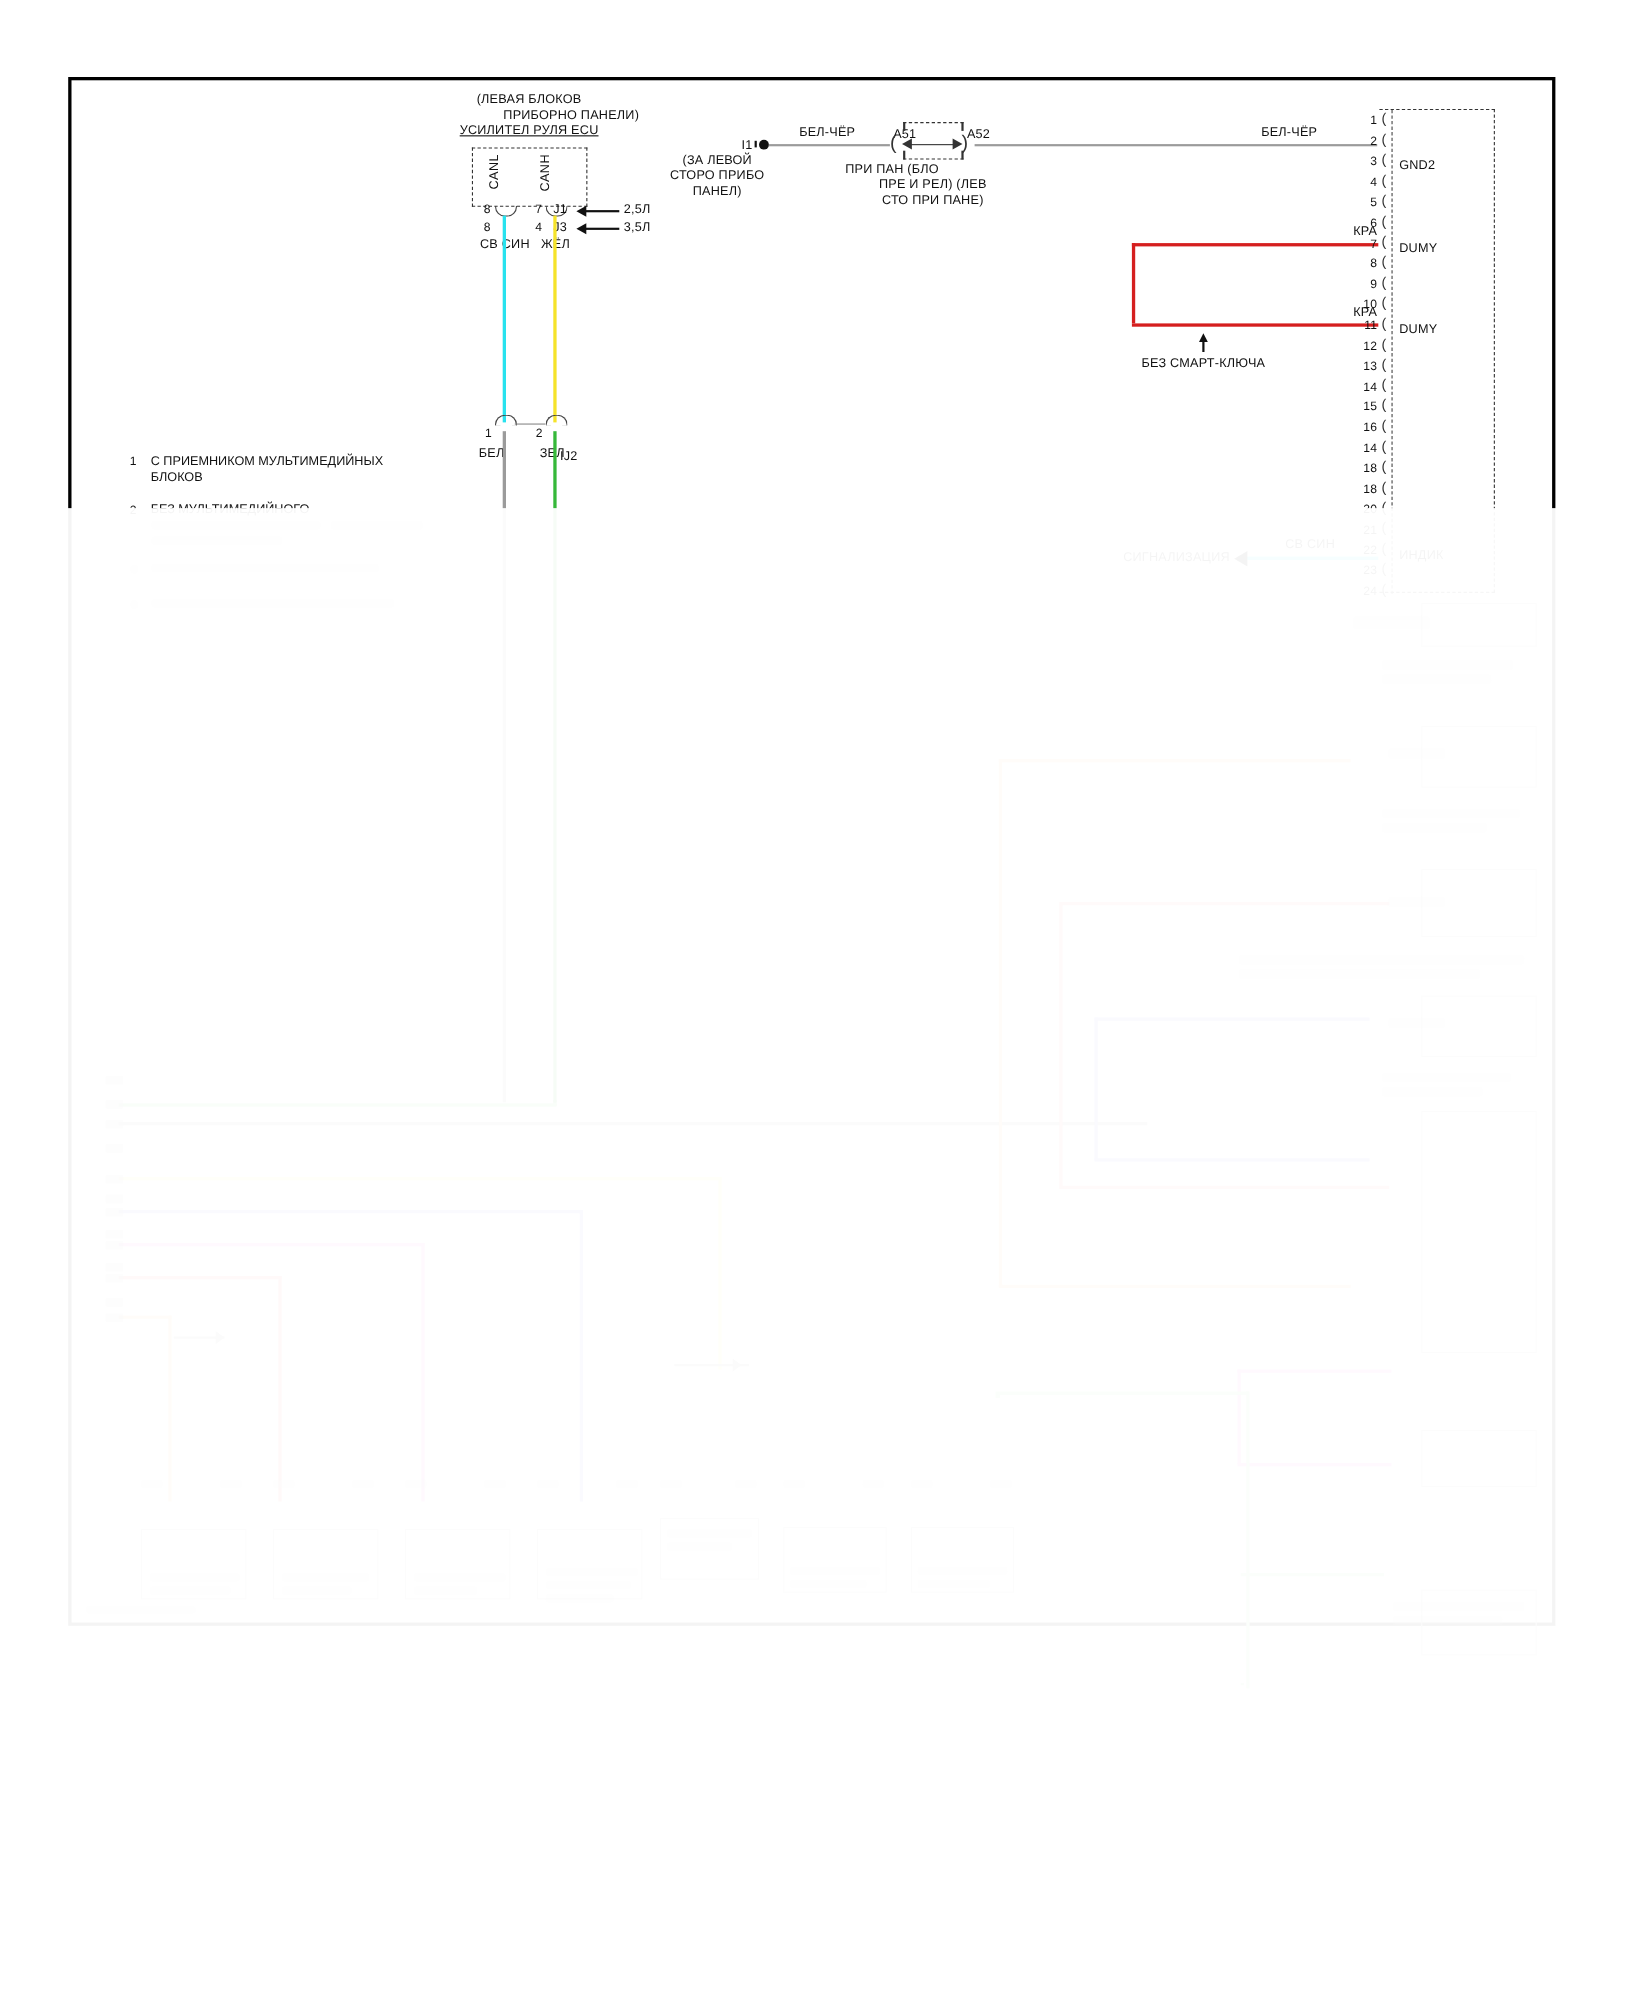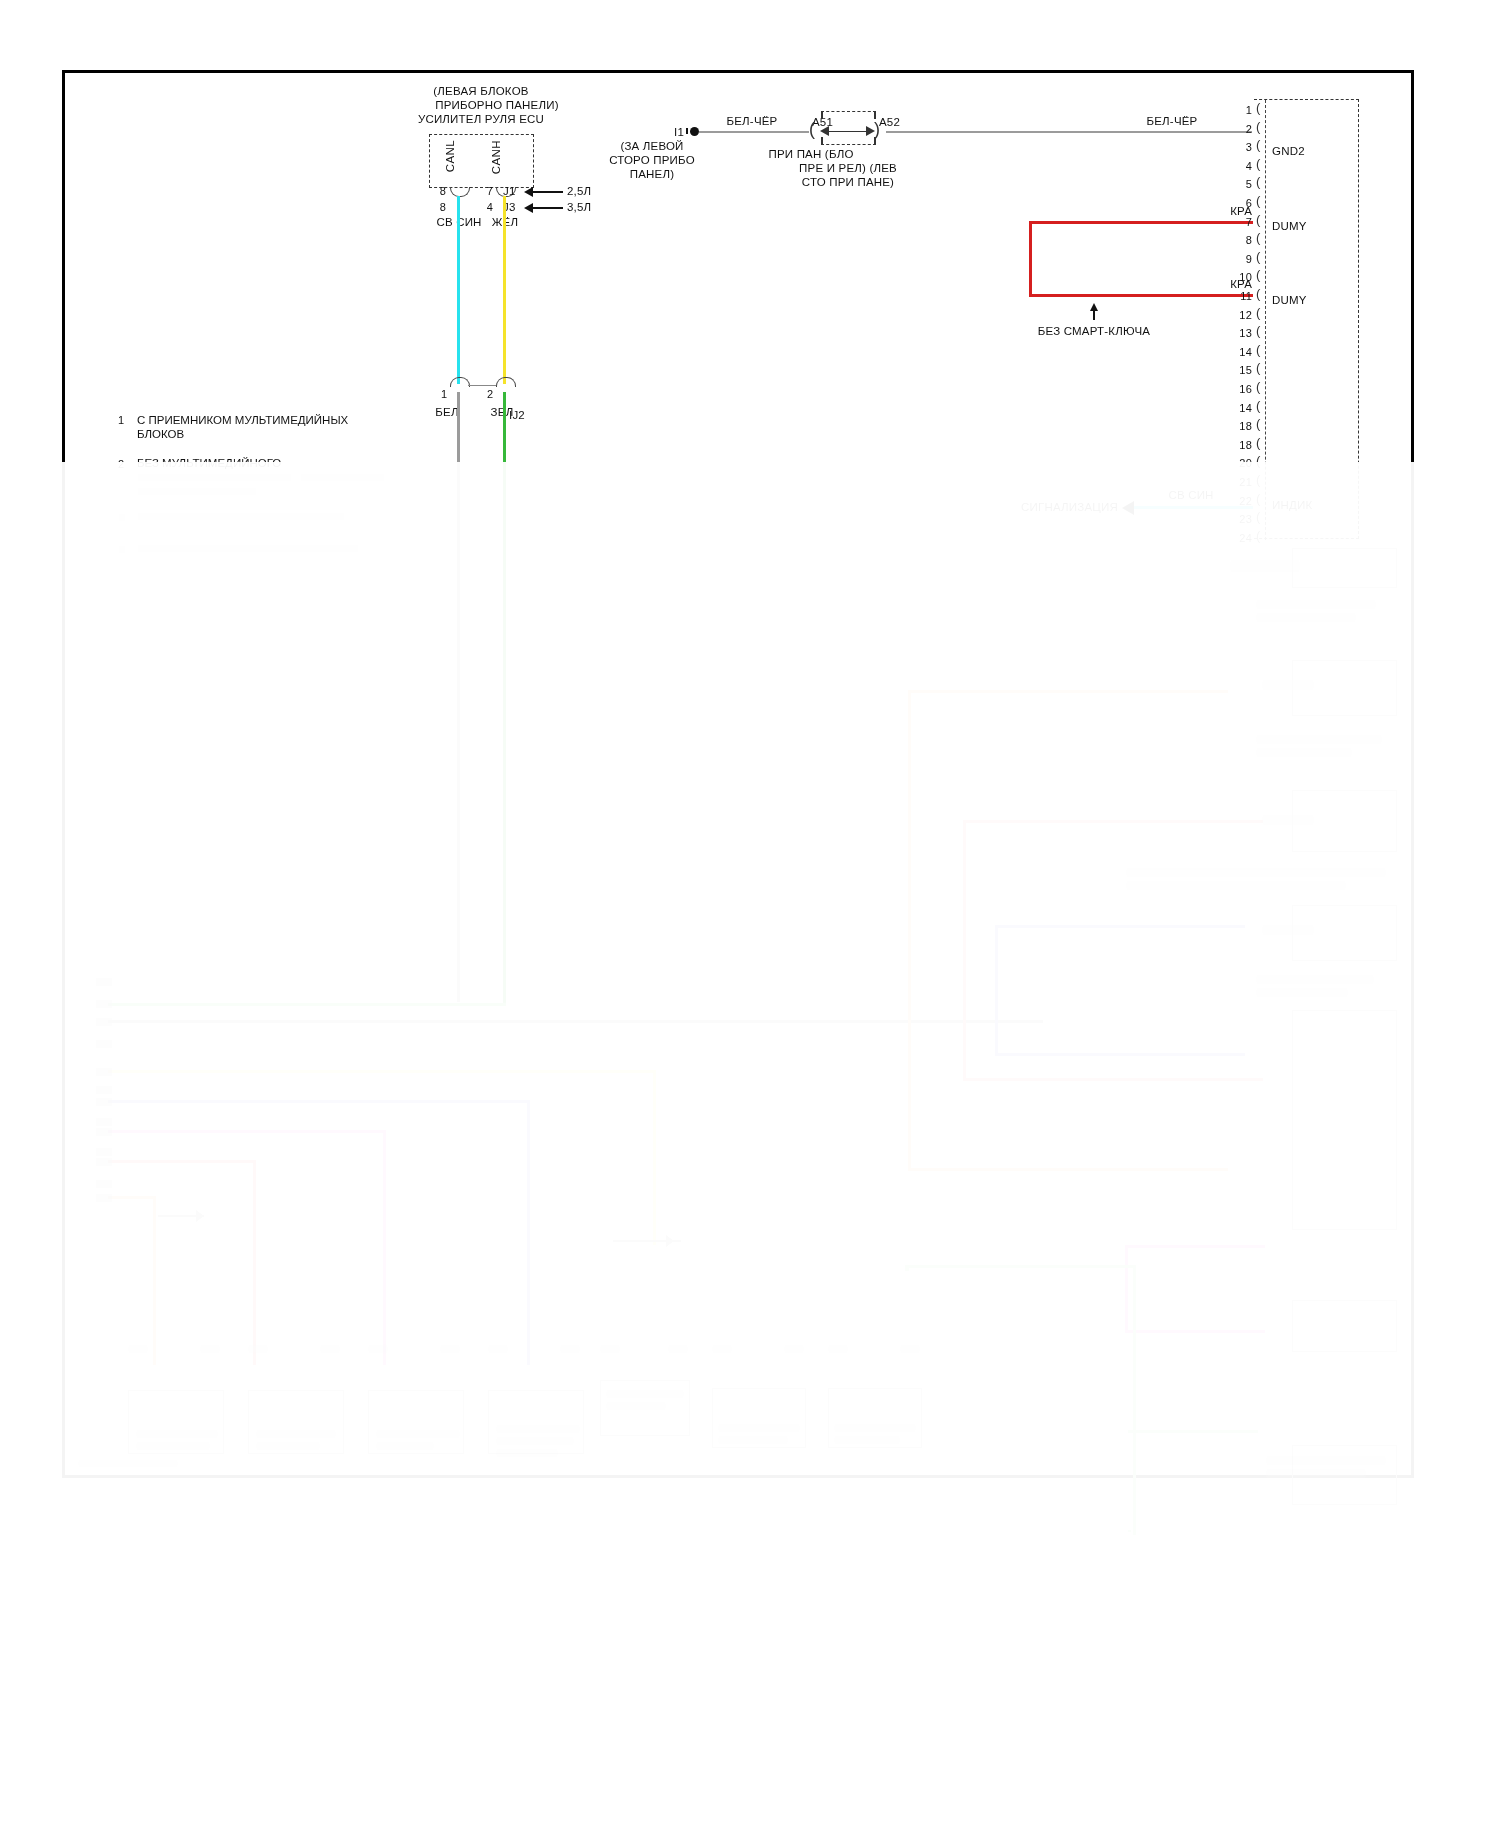--- a/index.html
+++ b/index.html
@@ -180,22 +180,22 @@
   }
 </style>
 </head>
 <body>
 
 <div id="page">
 
   <div id="sheet-frame"></div>
 
   <div class="t c" style="left:481px; top:85px; width:190px;">(ЛЕВАЯ БЛОКОВ</div>
-  <div class="t c" style="left:497px; top:99px; width:200px;">ПРИБОРНО ПАНЕЛИ)</div>
-  <div class="t c" style="left:481px; top:113px; width:210px;">УСИЛИТЕЛ РУЛЯ ECU</div>
+  <div class="t c" style="left:481px; top:99px; width:200px;text-align:right;">ПРИБОРНО ПАНЕЛИ)</div>
+  <div class="t c" style="left:481px; top:113px; width:210px;text-decoration:underline;">УСИЛИТЕЛ РУЛЯ ECU</div>
 
   <div class="dbox" style="left:429px; top:134px; width:105px; height:54px;"></div>
 
   <div class="vert" style="left:444px; top:140px;">CANL</div>
   <div class="vert" style="left:490px; top:140px;">CANH</div>
 
   <div class="saddle" style="left:450px; top:187px;"></div>
   <div class="saddle" style="left:496px; top:187px;"></div>
 
   <div class="t num r" style="left:446px; top:185px;">8</div>

